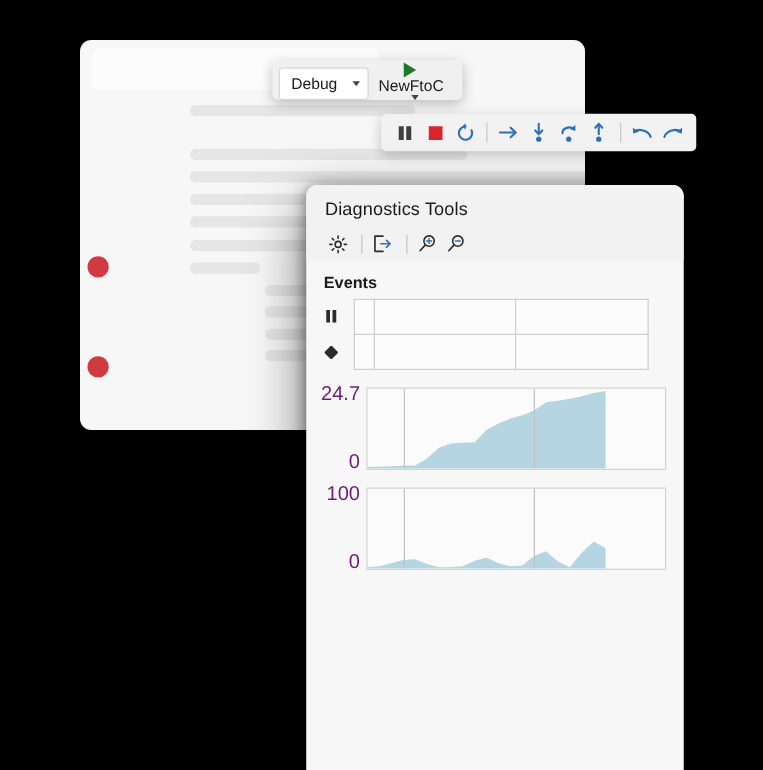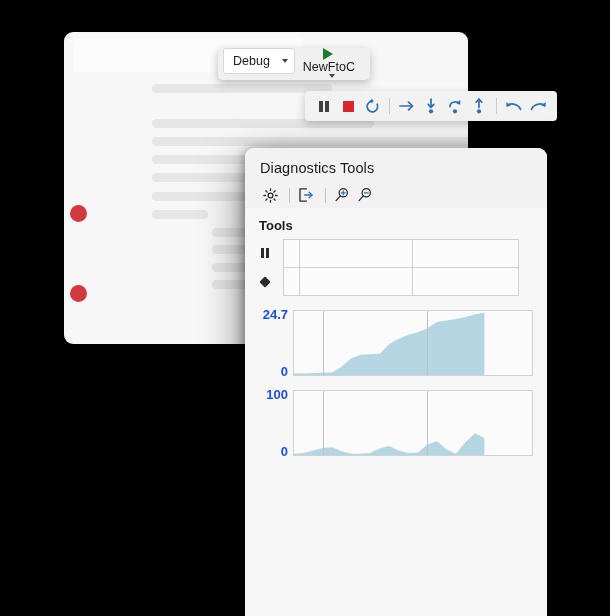--- a/index.html
+++ b/index.html
@@ -65,21 +65,21 @@
 
   
   .config-toolbar {
     position: absolute;
     left: 218px;
     top: 48px;
     height: 32px;
     background: #f0f0f0;
     border-radius: 5px;
     display: flex;
-    align-items: flex-start;
+    align-items: flex-end;
     padding: 0 5px;
     box-shadow: 0 3px 10px rgba(0,0,0,0.25);
     z-index: 6;
   }
   .combo {
     height: 24px;
     background: #ffffff;
     border: 1px solid #d8d8d8;
     border-radius: 3px;
     display: flex;
@@ -235,23 +235,22 @@
 
   
   .graph-block { margin-top: 14px; }
   .graph-area {
     display: flex;
     align-items: stretch;
   }
   .y-axis {
     width: 34px;
     position: relative;
-    font-size: 13px;
-    color: #1d4ed8;
-    font-weight: bold;
+    font-size: 16px;
+    color: #701a75;
   }
   .y-top { position: absolute; top: -3px; right: 5px; }
   .y-bot { position: absolute; bottom: -3px; right: 5px; }
   .plot {
     flex: 1;
     position: relative;
     background: #fbfbfb;
     border: 1px solid #d2d2d2;
     height: 64px;
     overflow: hidden;
@@ -409,21 +408,21 @@
             <path d="M8.1 11 L3.4 16.2" stroke="#2b2b2b" stroke-width="1.4" stroke-linecap="round"></path>
             <path d="M9.2 7.6 L13.6 7.6" stroke="#2f6fb5" stroke-width="1.3" stroke-linecap="round"></path>
           </svg>
         </div>
       </div>
     </div>
 
     <div class="diag-content">
 
       <div>
-        <div class="sec-title">Tools</div>
+        <div class="sec-title">Events</div>
         <div class="events-row-wrap">
           <div class="events-icons">
             <div class="ev-ico">
               <span class="ev-pause">
                   <i></i>
                   <i></i>
                 </span>
             </div>
             <div class="ev-ico">
               <span class="ev-diamond"></span>

